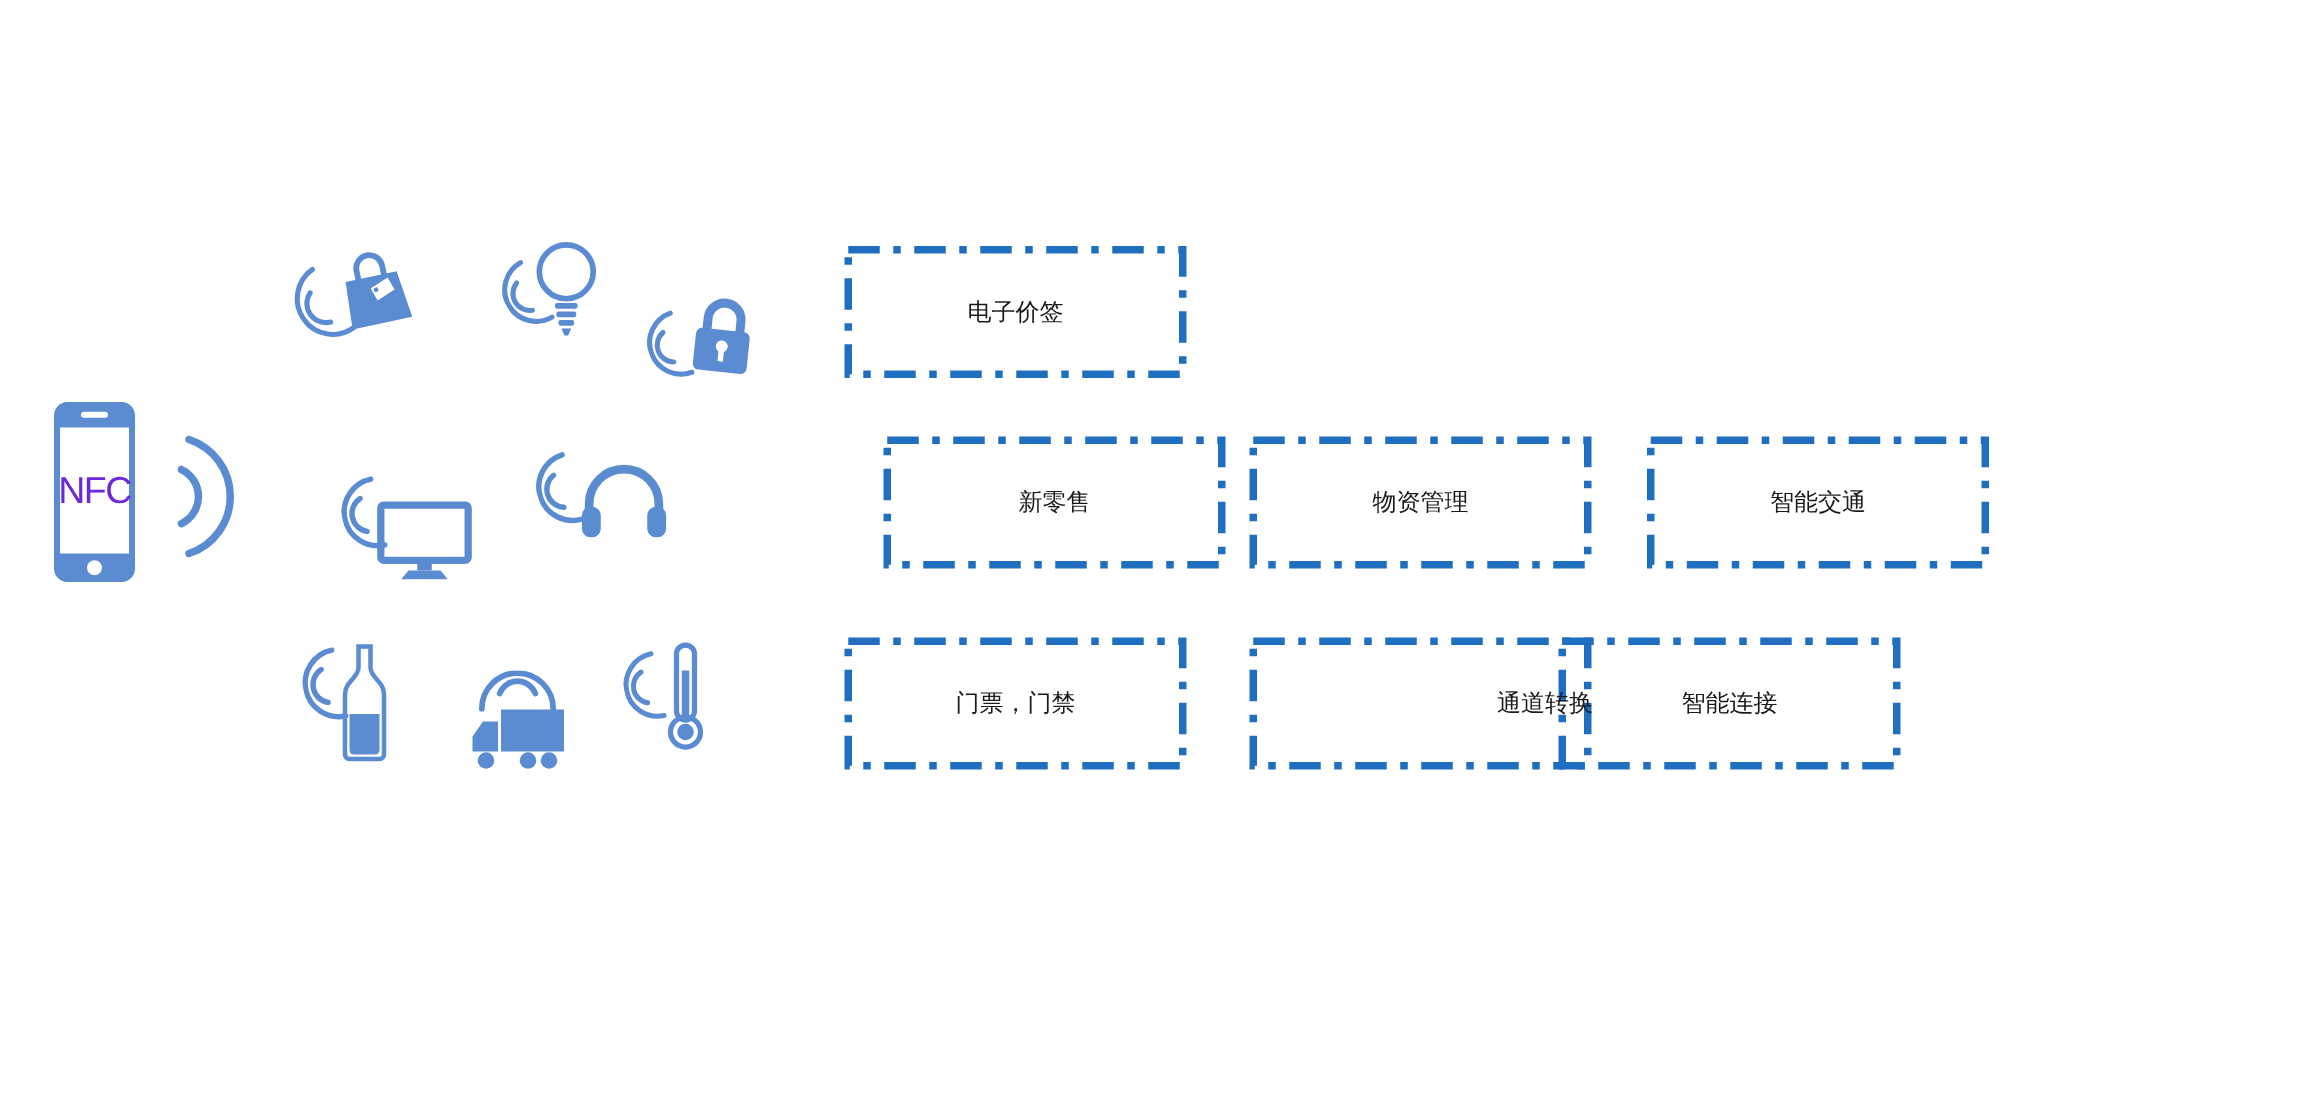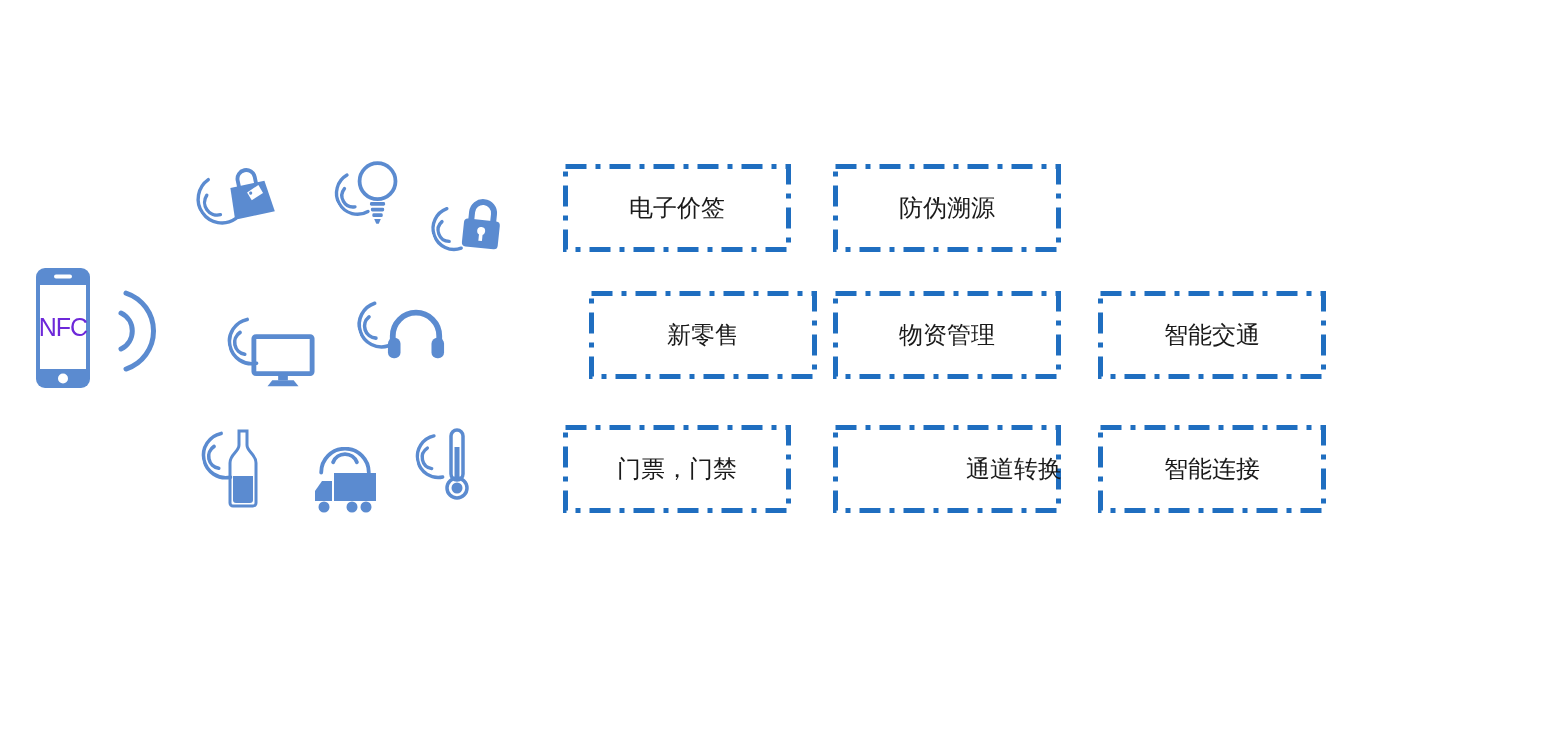--- a/index.html
+++ b/index.html
@@ -39,21 +39,21 @@
     position:absolute;width:230px;height:90px;
     display:flex;align-items:center;justify-content:center;
   }
   .usecase .dash{position:absolute;inset:0;width:100%;height:100%;}
   .usecase .dash rect{
     fill:none;stroke:var(--dash-blue);stroke-width:5;
     stroke-dasharray:21 9 5 9;
   }
   .usecase-label{
     position:relative;z-index:1;
-    font-size:24px;color:var(--label-text);
+    font-size:16px;color:var(--label-text);
   }
 </style>
 </head>
 <body>
 
 <div class="canvas">
 
   <div class="phone" style="left:34px;top:266px;">
     <svg viewBox="0 0 58 124" width="58" height="124">
       <rect x="2" y="2" width="54" height="120" rx="9" fill="#5B8BD0"></rect>
@@ -158,26 +158,20 @@
     <line x1="15" y1="20" x2="15" y2="52" stroke="currentColor" stroke-width="5"></line>
     <circle cx="15" cy="61" r="5.5" class="fill"></circle>
   </svg>
 
   <div class="usecase" style="left:562px;top:163px;">
     <svg class="dash" viewBox="0 0 230 90" preserveAspectRatio="none">
         <rect x="3.5" y="3.5" width="223" height="83"></rect>
       </svg>
     <span class="usecase-label">电子价签</span>
   </div>
-  <div class="usecase" style="left:832px;top:163px;">
-    <svg class="dash" viewBox="0 0 230 90" preserveAspectRatio="none">
-        <rect x="3.5" y="3.5" width="223" height="83"></rect>
-      </svg>
-    <span class="usecase-label">防伪溯源</span>
-  </div>
 
   <div class="usecase" style="left:588px;top:290px;">
     <svg class="dash" viewBox="0 0 230 90" preserveAspectRatio="none">
         <rect x="3.5" y="3.5" width="223" height="83"></rect>
       </svg>
     <span class="usecase-label">新零售</span>
   </div>
   <div class="usecase" style="left:832px;top:290px;justify-content:center;">
     <svg class="dash" viewBox="0 0 230 90" preserveAspectRatio="none">
         <rect x="3.5" y="3.5" width="223" height="83"></rect>
@@ -196,20 +190,20 @@
         <rect x="3.5" y="3.5" width="223" height="83"></rect>
       </svg>
     <span class="usecase-label">门票，门禁</span>
   </div>
   <div class="usecase" style="left:832px;top:424px;justify-content:flex-end;">
     <svg class="dash" viewBox="0 0 230 90" preserveAspectRatio="none">
         <rect x="3.5" y="3.5" width="223" height="83"></rect>
       </svg>
     <span class="usecase-label">通道转换</span>
   </div>
-  <div class="usecase" style="left:1097px;top:424px;">
+  <div class="usecase" style="left:1038px;top:424px;">
     <svg class="dash" viewBox="0 0 230 90" preserveAspectRatio="none">
         <rect x="3.5" y="3.5" width="223" height="83"></rect>
       </svg>
     <span class="usecase-label">智能连接</span>
   </div>
 
 </div>
 
 </body></html>

